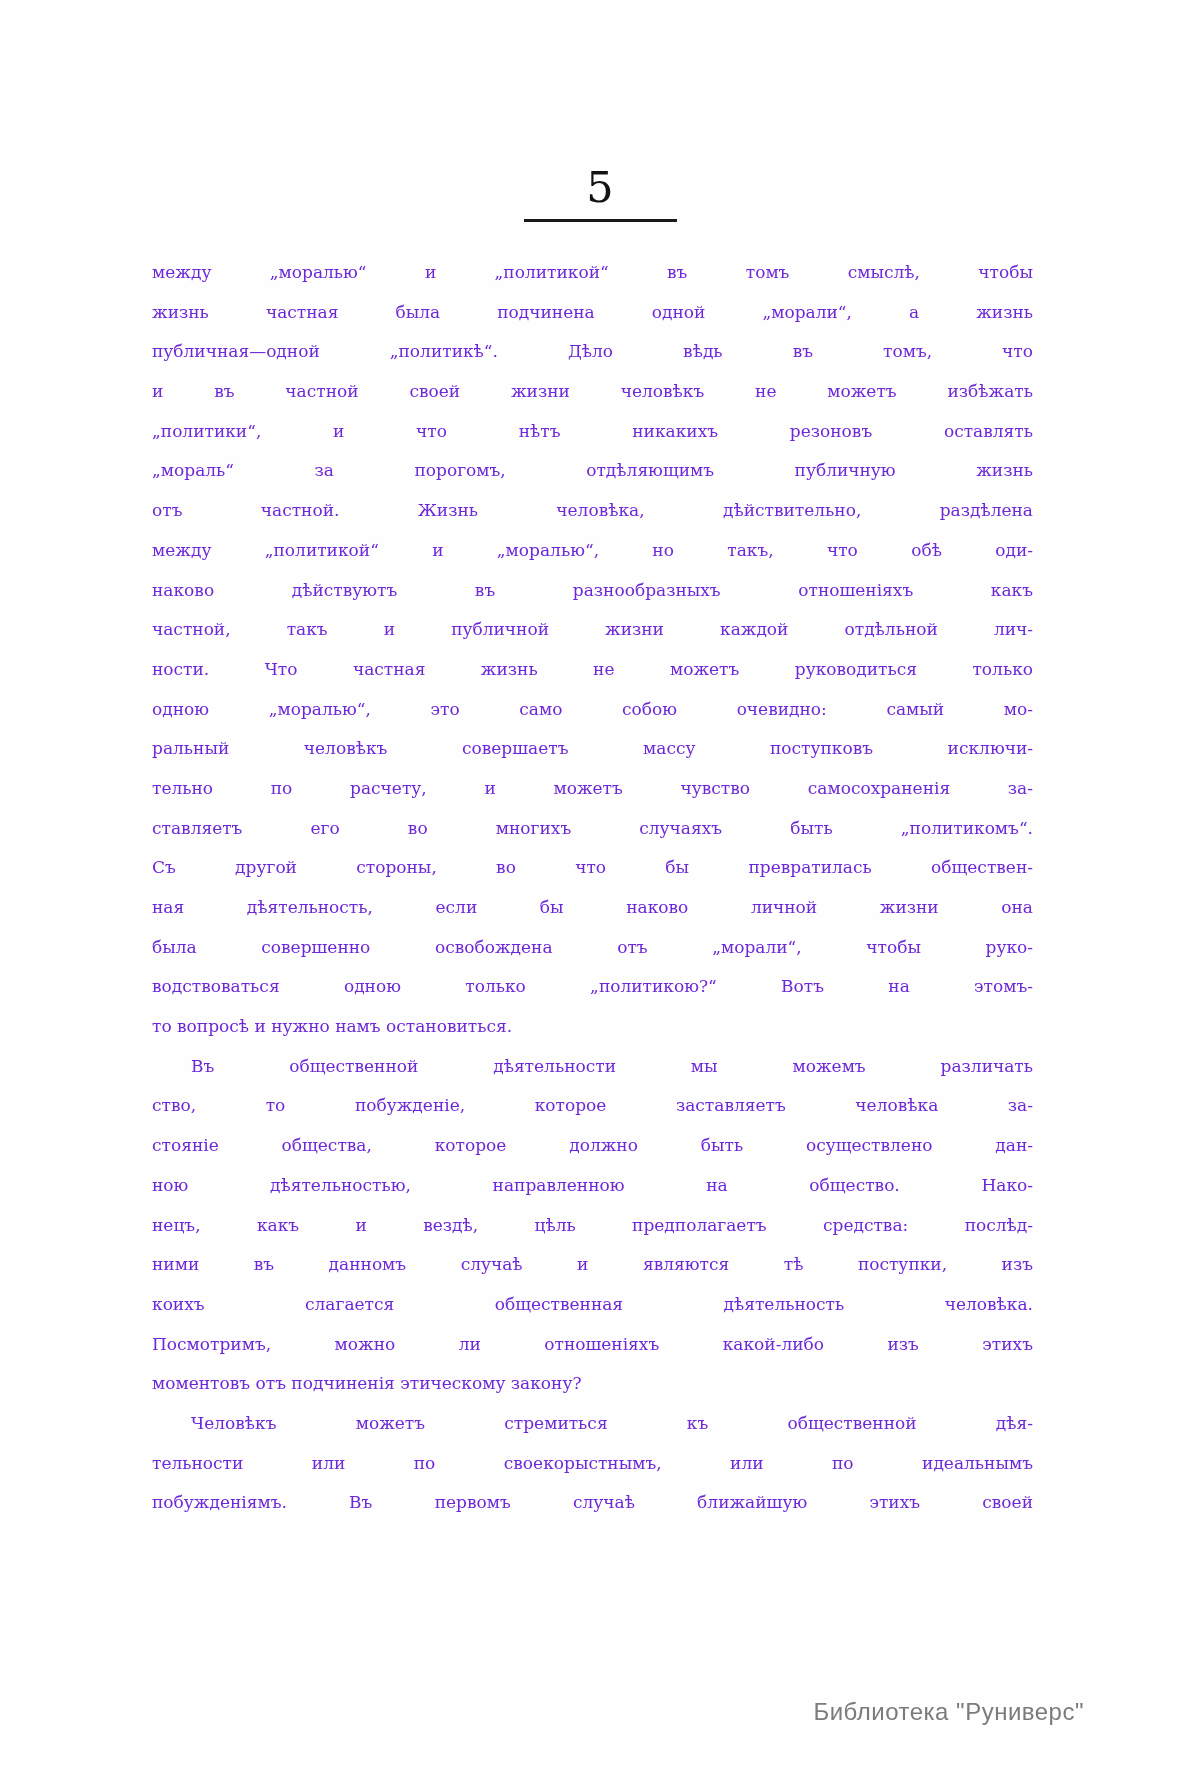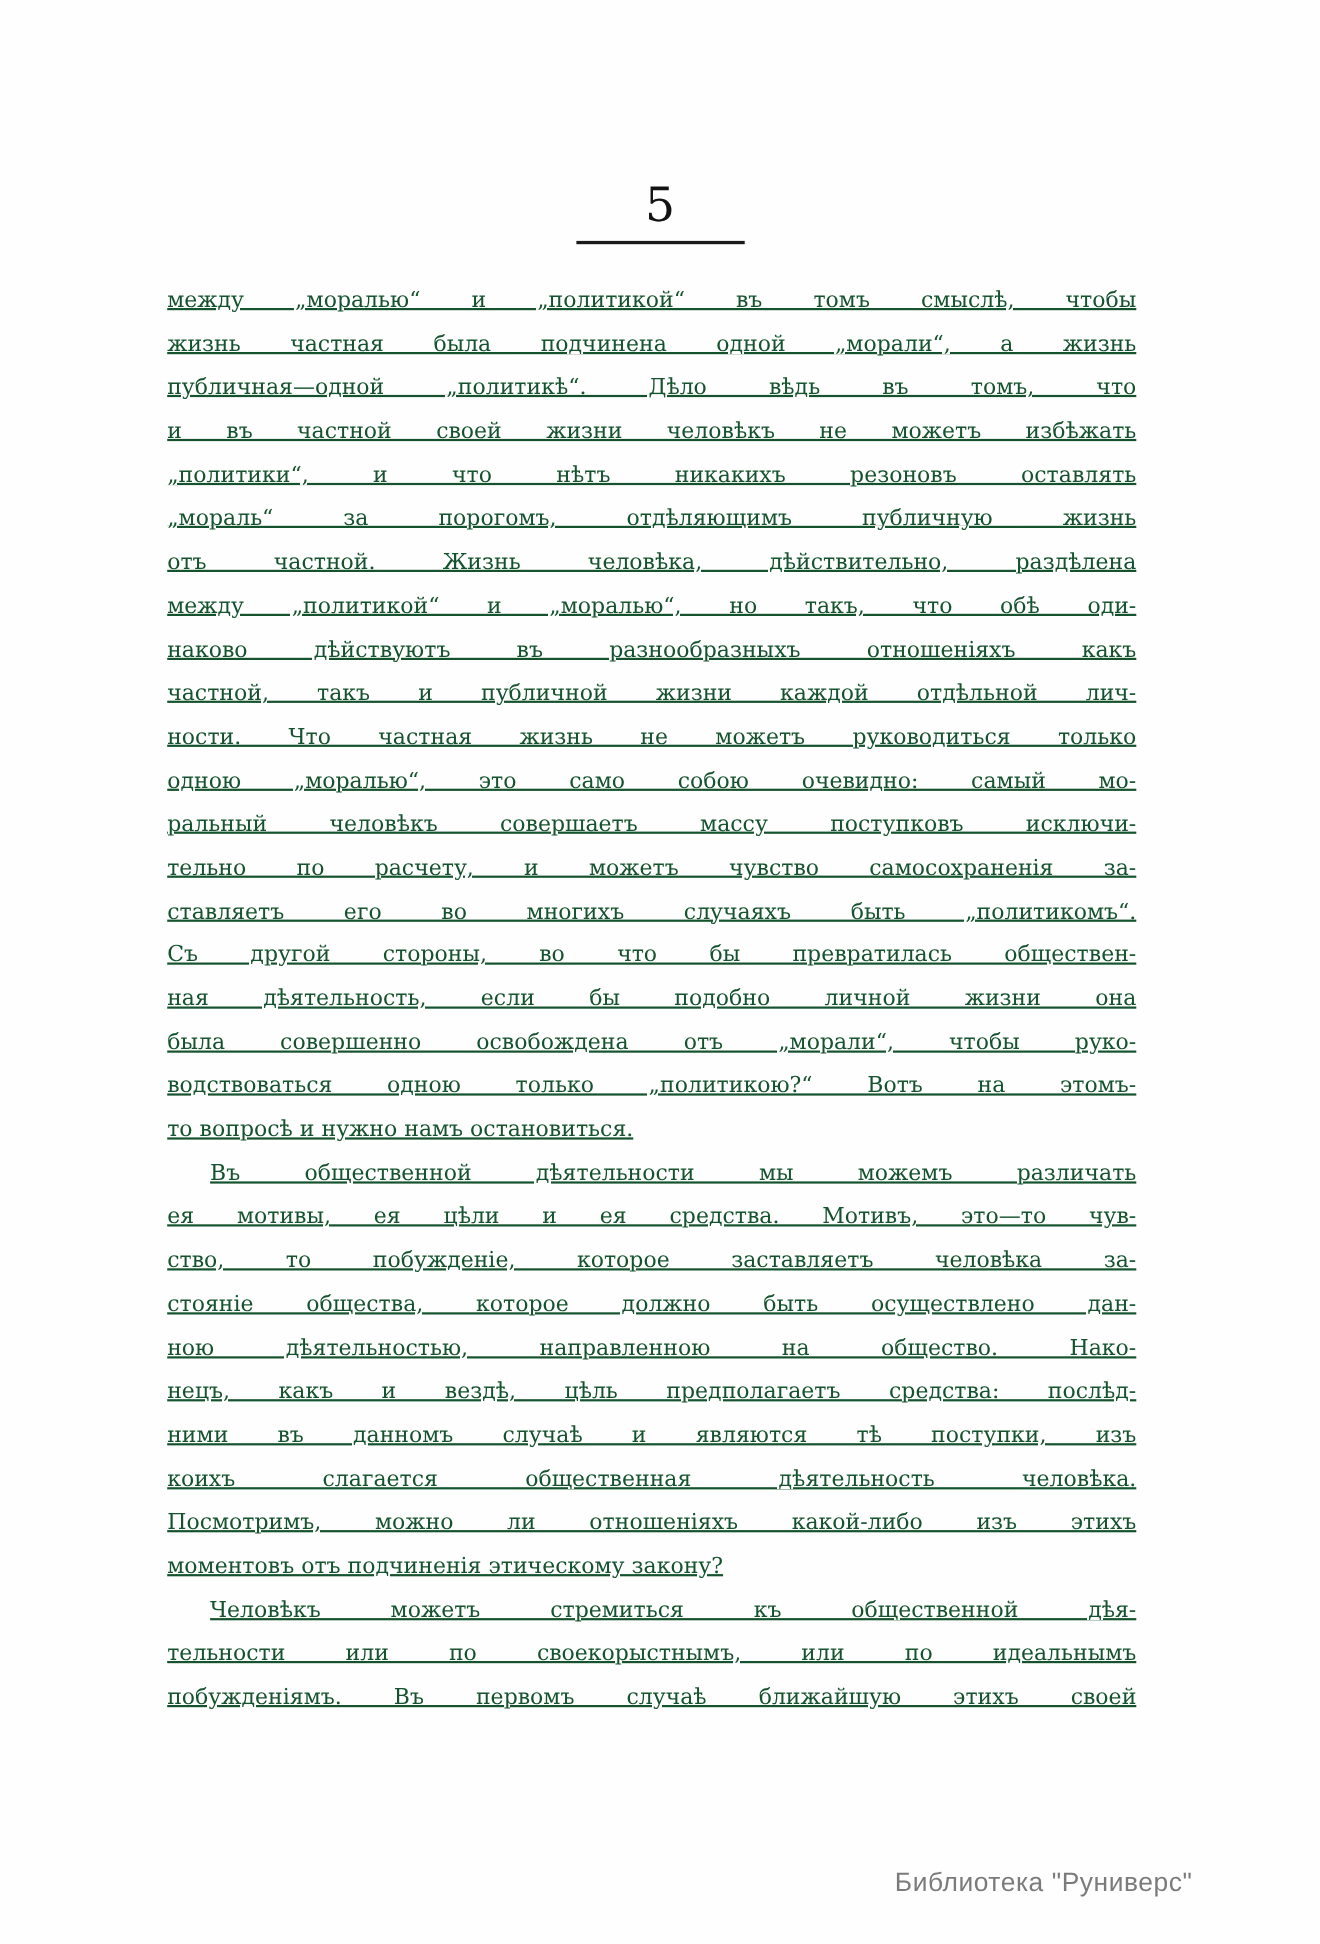--- a/index.html
+++ b/index.html
@@ -39,25 +39,24 @@
   }
   .textblock {
     position: absolute;
     left: 152px;
     top: 253px;
     width: 881px;
   }
   .line {
     height: 39.7px;
     line-height: 39.7px;
-    font-size: 20px;
-    color: #14532d;
+    font-size: 17px;
+    color: #6d28d9;
     text-align: justify;
     text-align-last: justify;
-    text-decoration: underline;
   }
   .line.short { text-align-last: left; }
   .line.indent { text-indent: 39px; }
   .watermark {
     position: absolute;
     top: 1698px;
     right: 116px;
     font-family: "Liberation Sans", sans-serif;
     font-size: 24px;
     color: #7b7b7b;
@@ -82,26 +81,25 @@
     <div class="line">отъ частной. Жизнь человѣка, дѣйствительно, раздѣлена</div>
     <div class="line">между „политикой“ и „моралью“, но такъ, что обѣ оди-</div>
     <div class="line">наково дѣйствуютъ въ разнообразныхъ отношеніяхъ какъ</div>
     <div class="line">частной, такъ и публичной жизни каждой отдѣльной лич-</div>
     <div class="line">ности. Что частная жизнь не можетъ руководиться только</div>
     <div class="line">одною „моралью“, это само собою очевидно: самый мо-</div>
     <div class="line">ральный человѣкъ совершаетъ массу поступковъ исключи-</div>
     <div class="line">тельно по расчету, и можетъ чувство самосохраненія за-</div>
     <div class="line">ставляетъ его во многихъ случаяхъ быть „политикомъ“.</div>
     <div class="line">Съ другой стороны, во что бы превратилась обществен-</div>
-    <div class="line">ная дѣятельность, если бы подобно личной жизни она</div>
+    <div class="line">ная дѣятельность, если бы наково личной жизни она</div>
     <div class="line">была совершенно освобождена отъ „морали“, чтобы руко-</div>
     <div class="line">водствоваться одною только „политикою?“ Вотъ на этомъ-</div>
     <div class="line short">то вопросѣ и нужно намъ остановиться.</div>
     <div class="line indent">Въ общественной дѣятельности мы можемъ различать</div>
-    <div class="line">ея мотивы, ея цѣли и ея средства. Мотивъ, это—то чув-</div>
     <div class="line">ство, то побужденіе, которое заставляетъ человѣка за-</div>
     <div class="line">стояніе общества, которое должно быть осуществлено дан-</div>
     <div class="line">ною дѣятельностью, направленною на общество. Нако-</div>
     <div class="line">нецъ, какъ и вездѣ, цѣль предполагаетъ средства: послѣд-</div>
     <div class="line">ними въ данномъ случаѣ и являются тѣ поступки, изъ</div>
     <div class="line">коихъ слагается общественная дѣятельность человѣка.</div>
     <div class="line">Посмотримъ, можно ли отношеніяхъ какой-либо изъ этихъ</div>
     <div class="line short">моментовъ отъ подчиненія этическому закону?</div>
     <div class="line indent">Человѣкъ можетъ стремиться къ общественной дѣя-</div>
     <div class="line">тельности или по своекорыстнымъ, или по идеальнымъ</div>

